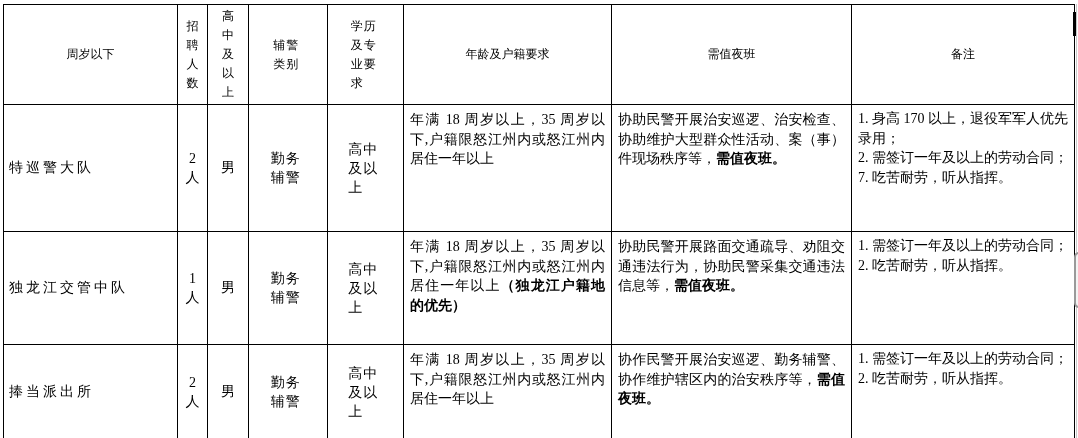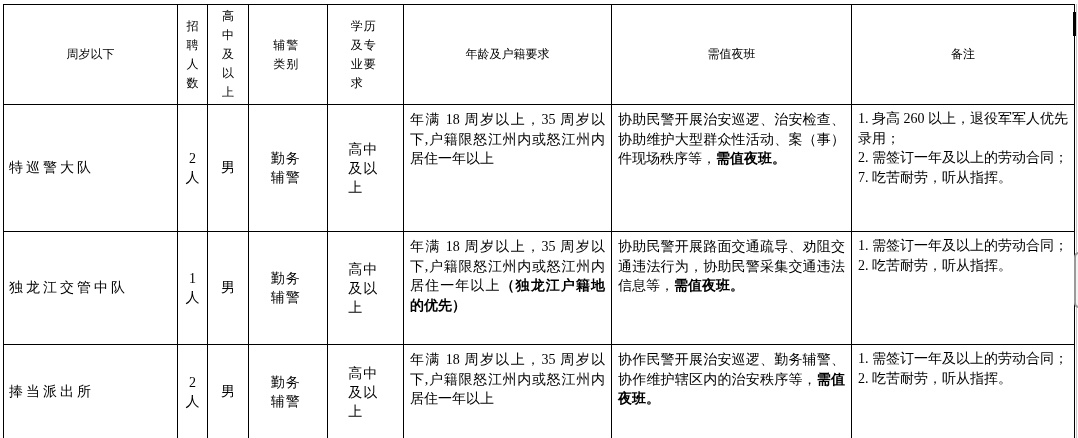--- a/index.html
+++ b/index.html
@@ -77,21 +77,21 @@
       <td class="c"><span>男</span></td>
       <td>
             <div class="w2">勤务辅警</div>
           </td>
       <td>
             <div class="w2">高中及以上</div>
           </td>
       <td class="j"><span>年满 18 周岁以上，35 周岁以下,户籍限怒江州内或怒江州内居住一年以上</span><span class="bd"></span></td>
       <td class="j"><span>协助民警开展治安巡逻、治安检查、协助维护大型群众性活动、案（事）件现场秩序等，</span><span class="bd">需值夜班。</span></td>
       <td class="rem">
-        <div>1. 身高 260 以上，退役军军人优先录用；</div>
+        <div>1. 身高 170 以上，退役军军人优先录用；</div>
         <div>2. 需签订一年及以上的劳动合同；</div>
         <div>7. 吃苦耐劳，听从指挥。</div>
       </td>
     </tr>
 
     <tr style="height:113px">
       <td class="pos"><span>独龙江交管中队</span></td>
       <td>
             <div class="w1">1人</div>
           </td>

